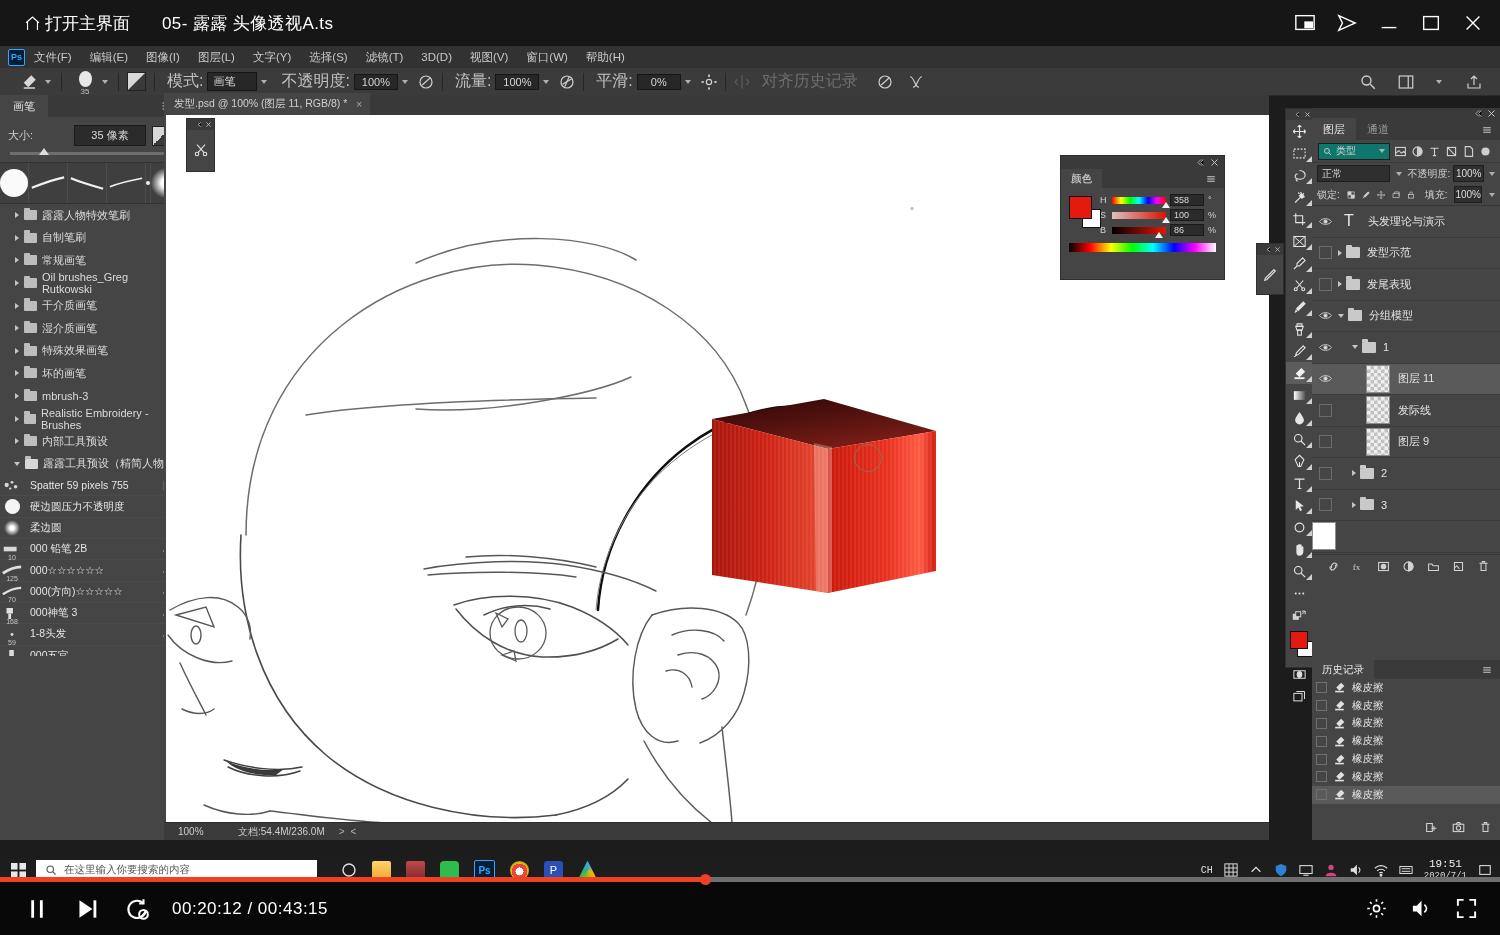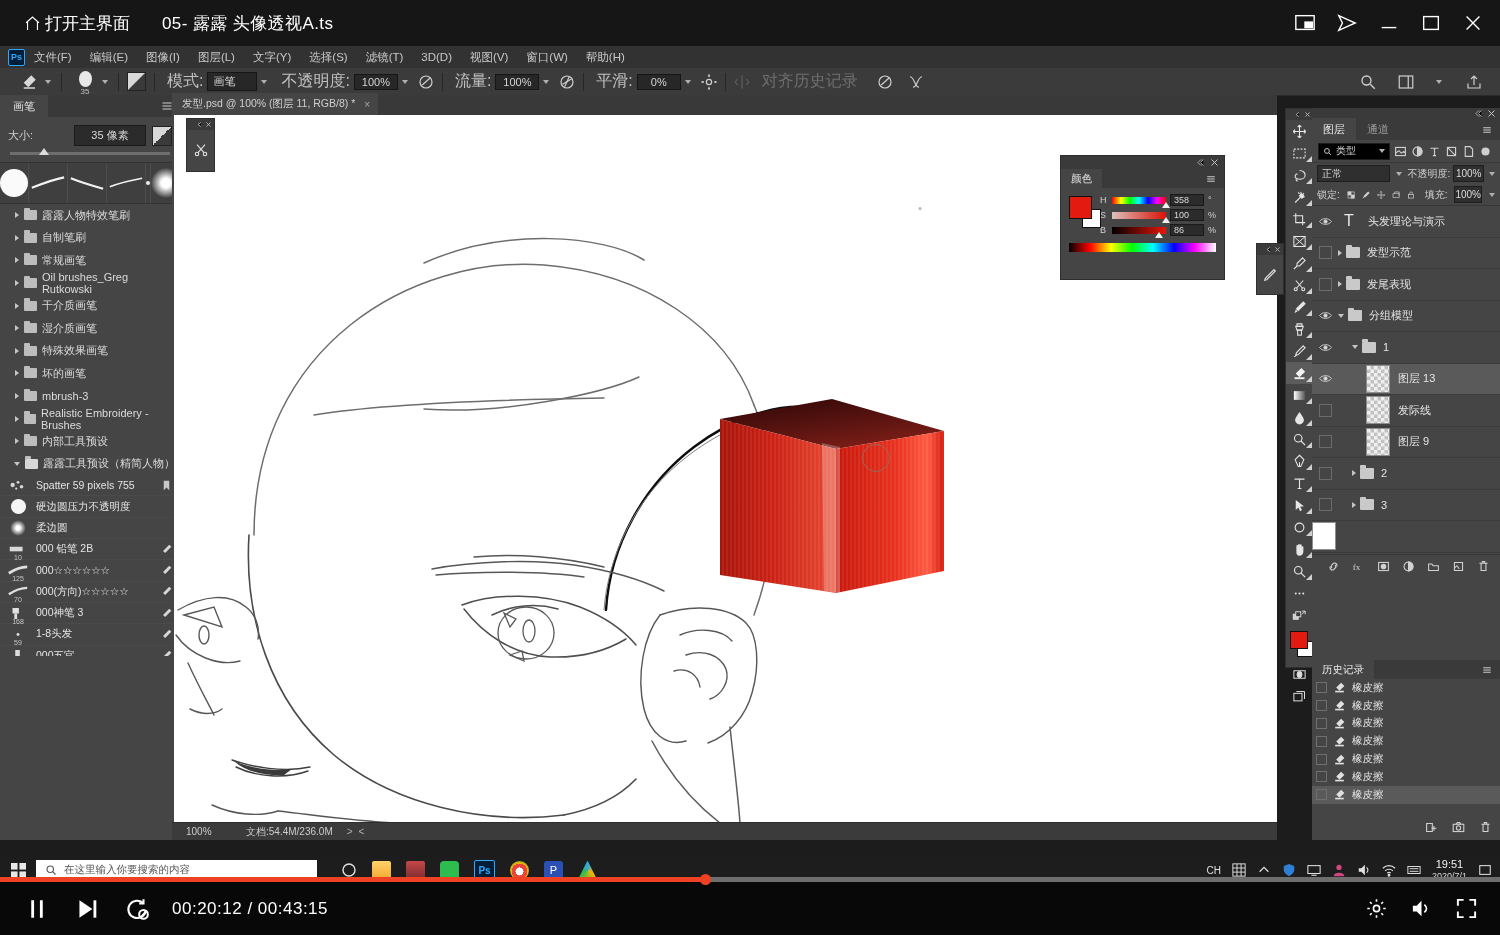--- a/index.html
+++ b/index.html
@@ -51,29 +51,29 @@
                 border-left:5px solid transparent;border-right:5px solid transparent;border-bottom:7px solid #ddd;}
   .bstrip{display:flex;align-items:center;height:40px;background:#3f3f3f;margin-top:7px;border-top:1px solid #333;border-bottom:1px solid #333;}
   .bstrip-cell{flex:1;display:flex;align-items:center;justify-content:center;height:100%;border-right:1px solid #4d4d4d;}
   .blist{height:452px;overflow:hidden;background:#454545;position:relative;}
   .bfolder{display:flex;align-items:center;height:22.6px;padding-left:12px;color:#dcdcdc;font-size:11px;gap:5px;}
   .arrow-r{width:0;height:0;border-top:3.5px solid transparent;border-bottom:3.5px solid transparent;border-left:4.5px solid #c5c5c5;margin-left:3px;}
   .arrow-d{width:0;height:0;border-left:3.5px solid transparent;border-right:3.5px solid transparent;border-top:4.5px solid #c5c5c5;margin-left:2px;}
   .folder-ico{width:13px;height:10px;background:#bdbdbd;border-radius:1px;position:relative;}
   .folder-ico:before{content:"";position:absolute;left:0;top:-2.5px;width:6px;height:3px;background:#bdbdbd;border-radius:1px 1px 0 0;}
   .folder-open{background:#d7d7d7;}
-  .bpreset{display:flex;align-items:center;height:20.3px;padding-left:6px;color:#e4e4e4;font-size:10.5px;gap:6px;border-bottom:1px solid #4b4b4b;}
+  .bpreset{display:flex;align-items:center;height:20.3px;color:#e4e4e4;font-size:10.5px;gap:6px;border-bottom:1px solid #4b4b4b;}
   .bthumb{width:24px;height:17px;position:relative;flex-shrink:0;display:flex;align-items:center;justify-content:center;}
   .bthumb-num{position:absolute;left:0;bottom:-3px;font-size:7px;color:#c8c8c8;width:100%;text-align:center;}
   .bpen{margin-left:auto;margin-right:8px;width:11px;height:11px;color:#d8d8d8;}
   .lscroll{position:absolute;right:1px;top:0;width:6px;height:100%;}
   .lscroll-thumb{position:absolute;right:0;top:16%;width:6px;height:34%;background:#6d6d6d;border-radius:3px;}
 
   
-  .docarea{position:absolute;left:172px;top:95px;width:1105px;height:745px;background:#3b82f6;}
+  .docarea{position:absolute;left:164px;top:95px;width:1105px;height:745px;background:#3b82f6;}
   .doctab-bar{height:20px;background:#393939;display:flex;align-items:flex-end;}
   .doctab{background:#454545;color:#cfcfcf;font-size:10.5px;padding:4px 8px 4px 10px;display:flex;align-items:center;gap:9px;}
   .doctab .x{font-size:10px;color:#a8a8a8;}
   .canvas-wrap{position:absolute;left:0;top:20px;width:1105px;height:708px;background:#454545;overflow:hidden;}
   .paper{position:absolute;left:2px;top:0px;width:1103px;height:708px;background:#fff;}
   .statusbar{position:absolute;left:0;bottom:0;width:1105px;height:17px;background:#3b3b3b;display:flex;align-items:center;gap:0;border-top:1px solid #2d2d2d;}
   .st-zoom{color:#ccc;font-size:10px;margin-left:14px;width:60px;}
   .st-doc{color:#ccc;font-size:10px;}
   .st-arrow{color:#b0b0b0;font-size:10px;margin-left:14px;}
 
@@ -114,21 +114,21 @@
   .tfg{position:absolute;left:4px;top:2px;width:16px;height:16px;background:#e31a10;border:1px solid #111;}
   .tbg{position:absolute;left:11px;top:12px;width:14px;height:14px;background:#fff;border:1px solid #111;}
 
   
   .rpanel{position:absolute;left:1312px;top:108px;width:188px;height:552px;background:#454545;}
   .rp-head{height:11px;background:#3a3a3a;display:flex;align-items:center;justify-content:flex-end;gap:5px;padding-right:4px;}
   .rp-tabs{height:21px;background:#3a3a3a;display:flex;align-items:center;position:relative;}
   .rp-tab{color:#9a9a9a;font-size:11px;padding:4px 11px;}
   .rp-tab.active{background:#454545;color:#e8e8e8;}
   .rp-filter{height:22px;display:flex;align-items:center;gap:4px;padding:0 6px;border-bottom:1px solid #3a3a3a;}
-  .rp-search{display:flex;align-items:center;gap:4px;background:#000000;border:1px solid #1e1e1e;height:15px;padding:0 4px;width:62px;}
+  .rp-search{display:flex;align-items:center;gap:4px;background:#0f766e;border:1px solid #1e1e1e;height:15px;padding:0 4px;width:62px;}
   .rp-search span{color:#d0d0d0;font-size:10px;}
   .rp-fico{width:13px;height:13px;color:#cfcfcf;}
   .rp-blend{height:21px;display:flex;align-items:center;gap:3px;padding:0 5px;}
   .blend-sel{background:#2f2f2f;border:1px solid #1e1e1e;color:#dcdcdc;font-size:10px;height:15px;
              width:72px;display:flex;align-items:center;padding:0 4px;}
   .rp-lbl{color:#d0d0d0;font-size:10px;white-space:nowrap;}
   .rp-num{background:#2f2f2f;border:1px solid #1e1e1e;color:#dcdcdc;font-size:10px;height:15px;
           width:33px;display:flex;align-items:center;justify-content:center;}
   .rp-lock{height:21px;display:flex;align-items:center;gap:7px;padding:0 5px;border-bottom:1px solid #373737;}
   .lock-ico{width:12px;height:12px;color:#d0d0d0;}
@@ -165,21 +165,21 @@
   .hist-footer{position:absolute;bottom:6px;right:8px;display:flex;gap:14px;}
   .histf-ico{width:13px;height:13px;color:#d2d2d2;}
 
   
   .taskbar{position:absolute;left:0;top:858px;width:1500px;height:24px;background:#1d1d1d;display:flex;align-items:center;}
   .tb-start{width:36px;display:flex;align-items:center;justify-content:center;}
   .tb-search{width:272px;height:21px;background:#fff;display:flex;align-items:center;gap:7px;padding-left:9px;}
   .tb-search span{color:#555;font-size:10.5px;}
   .tb-icons{display:flex;align-items:center;gap:15px;margin-left:24px;}
   .tb-ico{width:19px;height:19px;border-radius:2px;}
-  .tb-right{margin-left:auto;display:flex;align-items:center;gap:11px;margin-right:8px;}
+  .tb-right{margin-left:auto;display:flex;align-items:center;gap:11px;margin-right:8px;font-family:Liberation Mono, monospace;}
   .tb-ime{color:#e0e0e0;font-size:10px;}
   .tb-clock{color:#f0f0f0;font-size:11px;text-align:center;line-height:11px;}
   .tb-clock small{font-size:9px;color:#d8d8d8;}
   .tb-sysico{width:14px;height:14px;color:#e0e0e0;}
 
   
   .player{position:absolute;left:0;top:877px;width:1500px;height:58px;background:#080808;}
   .progress{position:absolute;left:0;top:0;width:1500px;height:5px;background:#4a3030;}
   .progress-buf{position:absolute;left:0;top:0;height:5px;width:100%;background:#6e6e6e;}
   .progress-play{position:absolute;left:0;top:0;height:5px;background:#ef4123;}
@@ -1033,21 +1033,21 @@
         </div>
         <div class="layer sel">
           <div class="eye-cell">
             <svg class="eye" viewBox="0 0 24 18" fill="none" stroke="#dadada" stroke-width="1.6">
               <path d="M1 9 C6 2 18 2 23 9 C18 16 6 16 1 9 Z"></path>
               <circle cx="12" cy="9" r="3" fill="#dadada"></circle>
             </svg>
           </div>
           <span class="l-indent" style="width:28px"></span>
           <span class="l-thumb"></span>
-          <span class="l-name">图层 13</span>
+          <span class="l-name">图层 11</span>
         </div>
         <div class="layer">
           <div class="eye-cell">
             <span class="eye-empty"></span>
           </div>
           <span class="l-indent" style="width:28px"></span>
           <span class="l-thumb"></span>
           <span class="l-name">发际线</span>
         </div>
         <div class="layer">

